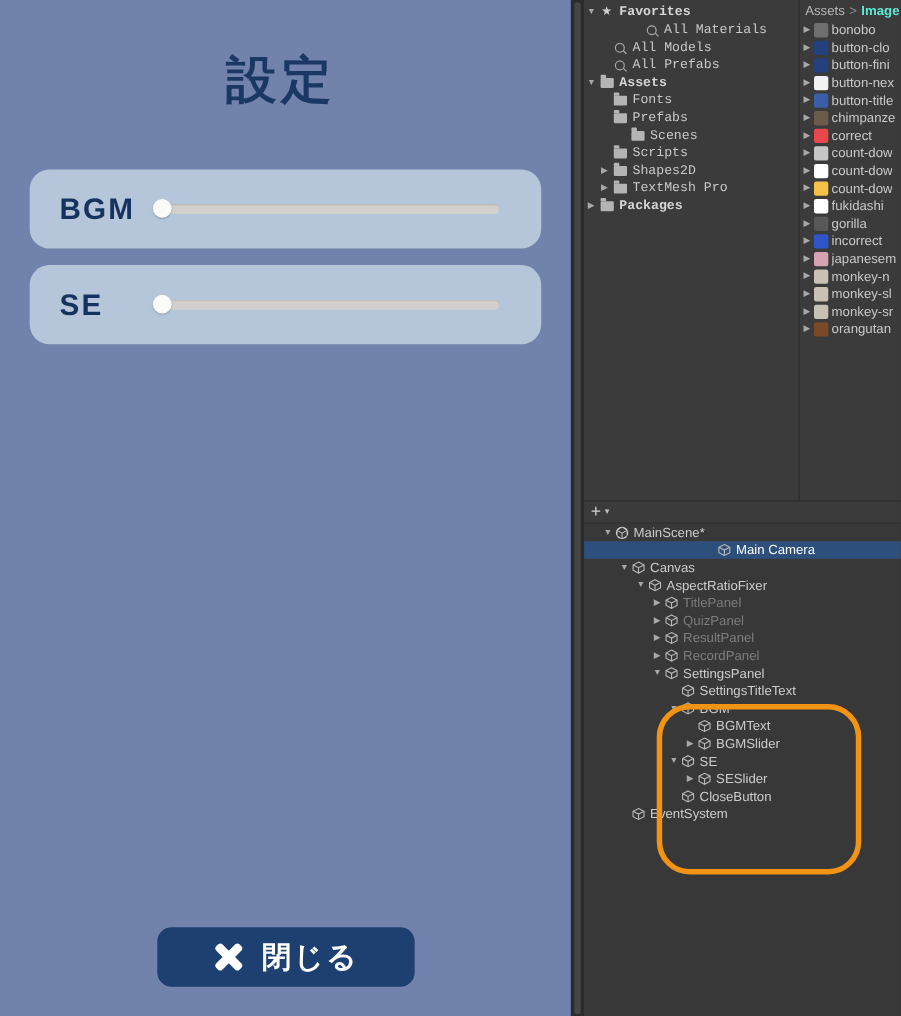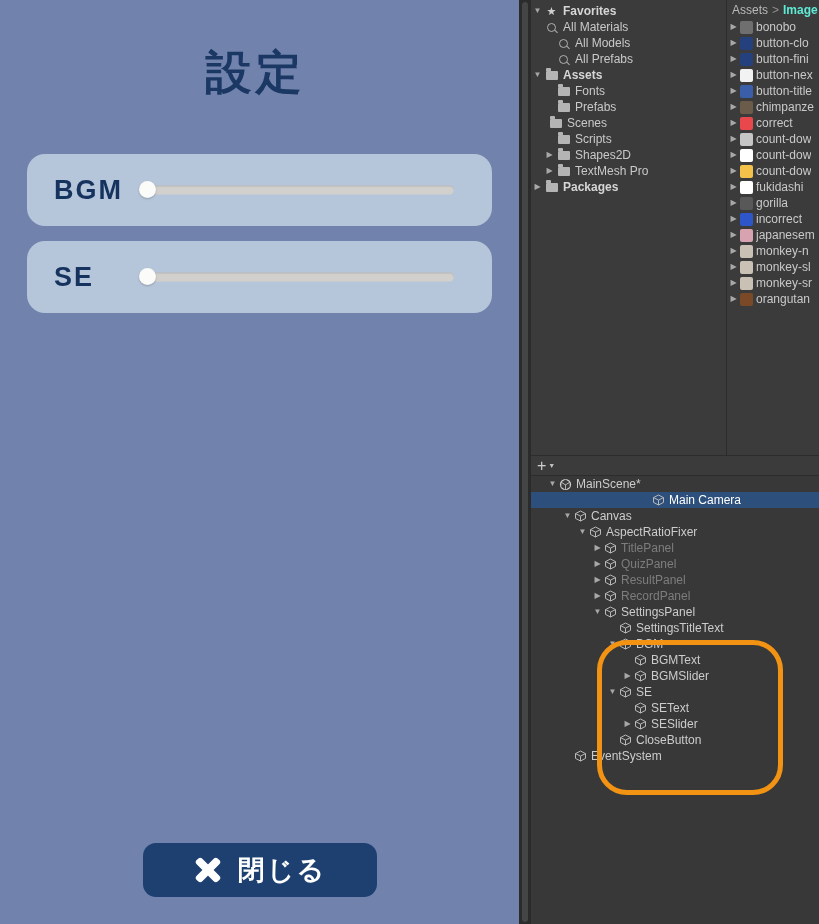--- a/index.html
+++ b/index.html
@@ -157,21 +157,21 @@
   .star-ic { font-size: 11px; color: #cfcfcf; line-height: 1; }
   .search-ic {
     width: 9px; height: 9px; border: 1.4px solid #b0b0b0;
     border-radius: 50%; position: relative;
   }
   .search-ic::after {
     content: ""; position: absolute; right: -3px; bottom: -2px;
     width: 4px; height: 1.4px; background: #b0b0b0;
     transform: rotate(45deg);
   }
-  .tree-label { padding-left: 4px; }
+  .tree-label { padding-left: 4px; font-family: Liberation Mono, monospace; }
 
   
   #assets-breadcrumb {
     height: 19px; display: flex; align-items: center;
     padding-left: 5px; gap: 4px;
     background: #3b3b3b;
     font-size: 12px; color: #b9b9b9;
     white-space: nowrap; overflow: hidden;
   }
   #assets-breadcrumb .crumb-cur { color: #5eead4; font-weight: bold; }
@@ -303,21 +303,21 @@
     <div id="project-window">
 
       <div id="project-tree">
           <div class="tree-row bold" style="padding-left: 0px;">
             <span class="twisty">▼</span>
             <span class="ic">
               <span class="star-ic">★</span>
             </span>
             <span class="tree-label">Favorites</span>
           </div>
-          <div class="tree-row" style="padding-left: 0;">
+          <div class="tree-row" style="padding-left: 12px; justify-content: center;">
             <span class="twisty empty"></span>
             <span class="ic">
               <span class="search-ic"></span>
             </span>
             <span class="tree-label">All Materials</span>
           </div>
           <div class="tree-row" style="padding-left: 12px;">
             <span class="twisty empty"></span>
             <span class="ic">
               <span class="search-ic"></span>
@@ -345,21 +345,21 @@
             </span>
             <span class="tree-label">Fonts</span>
           </div>
           <div class="tree-row" style="padding-left: 12px;">
             <span class="twisty empty"></span>
             <span class="ic">
               <span class="folder-ic"></span>
             </span>
             <span class="tree-label">Prefabs</span>
           </div>
-          <div class="tree-row" style="padding-left: 4px; align-items: center;">
+          <div class="tree-row" style="padding-left: 28px; align-items: center;">
             <span class="twisty empty"></span>
             <span class="ic">
               <span class="folder-ic"></span>
             </span>
             <span class="tree-label">Scenes</span>
           </div>
           <div class="tree-row" style="padding-left: 12px;">
             <span class="twisty empty"></span>
             <span class="ic">
               <span class="folder-ic"></span>
@@ -630,30 +630,20 @@
             <span class="twisty">▼</span>
             <span class="cube-ic">
               <svg width="13" height="12" viewBox="0 0 13 12">
                 <path d="M6.5 1 L11.5 3.6 L11.5 8.4 L6.5 11 L1.5 8.4 L1.5 3.6 Z" fill="none" stroke="#b9b9b9" stroke-width="1"></path>
                 <path d="M1.5 3.6 L6.5 6.1 L11.5 3.6 M6.5 6.1 L6.5 11" fill="none" stroke="#b9b9b9" stroke-width="1"></path>
               </svg>
             </span>
             <span class="h-label">SE</span>
           </div>
           <div class="h-row" style="padding-left: 90px;">
-            <span class="twisty empty"></span>
-            <span class="cube-ic">
-              <svg width="13" height="12" viewBox="0 0 13 12">
-                <path d="M6.5 1 L11.5 3.6 L11.5 8.4 L6.5 11 L1.5 8.4 L1.5 3.6 Z" fill="none" stroke="#b9b9b9" stroke-width="1"></path>
-                <path d="M1.5 3.6 L6.5 6.1 L11.5 3.6 M6.5 6.1 L6.5 11" fill="none" stroke="#b9b9b9" stroke-width="1"></path>
-              </svg>
-            </span>
-            <span class="h-label">SEText</span>
-          </div>
-          <div class="h-row" style="padding-left: 90px;">
             <span class="twisty">▶</span>
             <span class="cube-ic">
               <svg width="13" height="12" viewBox="0 0 13 12">
                 <path d="M6.5 1 L11.5 3.6 L11.5 8.4 L6.5 11 L1.5 8.4 L1.5 3.6 Z" fill="none" stroke="#b9b9b9" stroke-width="1"></path>
                 <path d="M1.5 3.6 L6.5 6.1 L11.5 3.6 M6.5 6.1 L6.5 11" fill="none" stroke="#b9b9b9" stroke-width="1"></path>
               </svg>
             </span>
             <span class="h-label">SESlider</span>
           </div>
           <div class="h-row" style="padding-left: 75px;">

